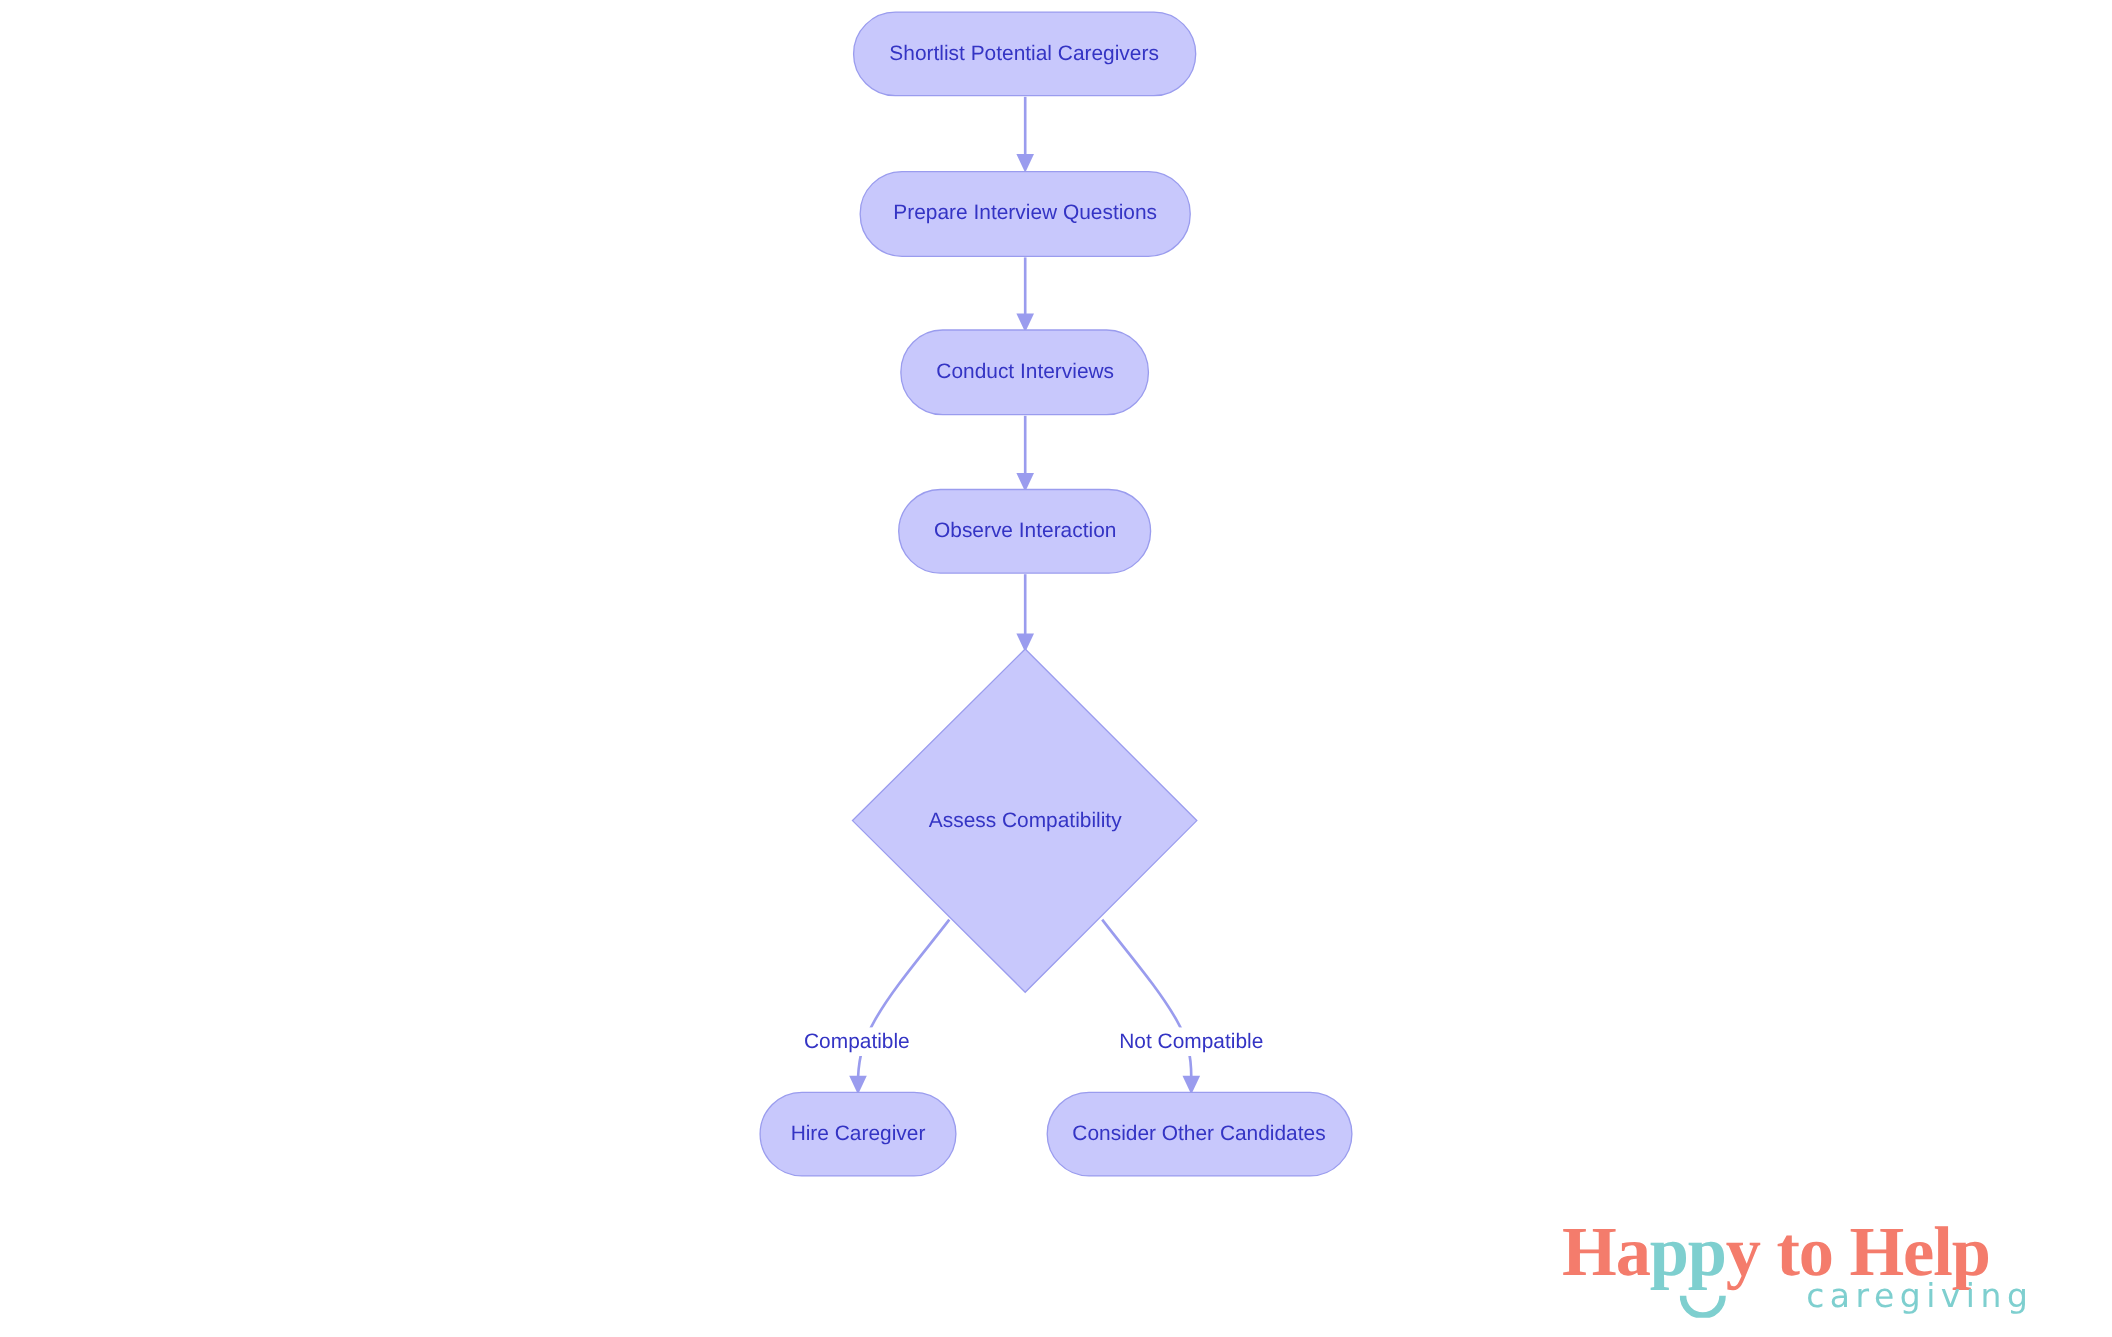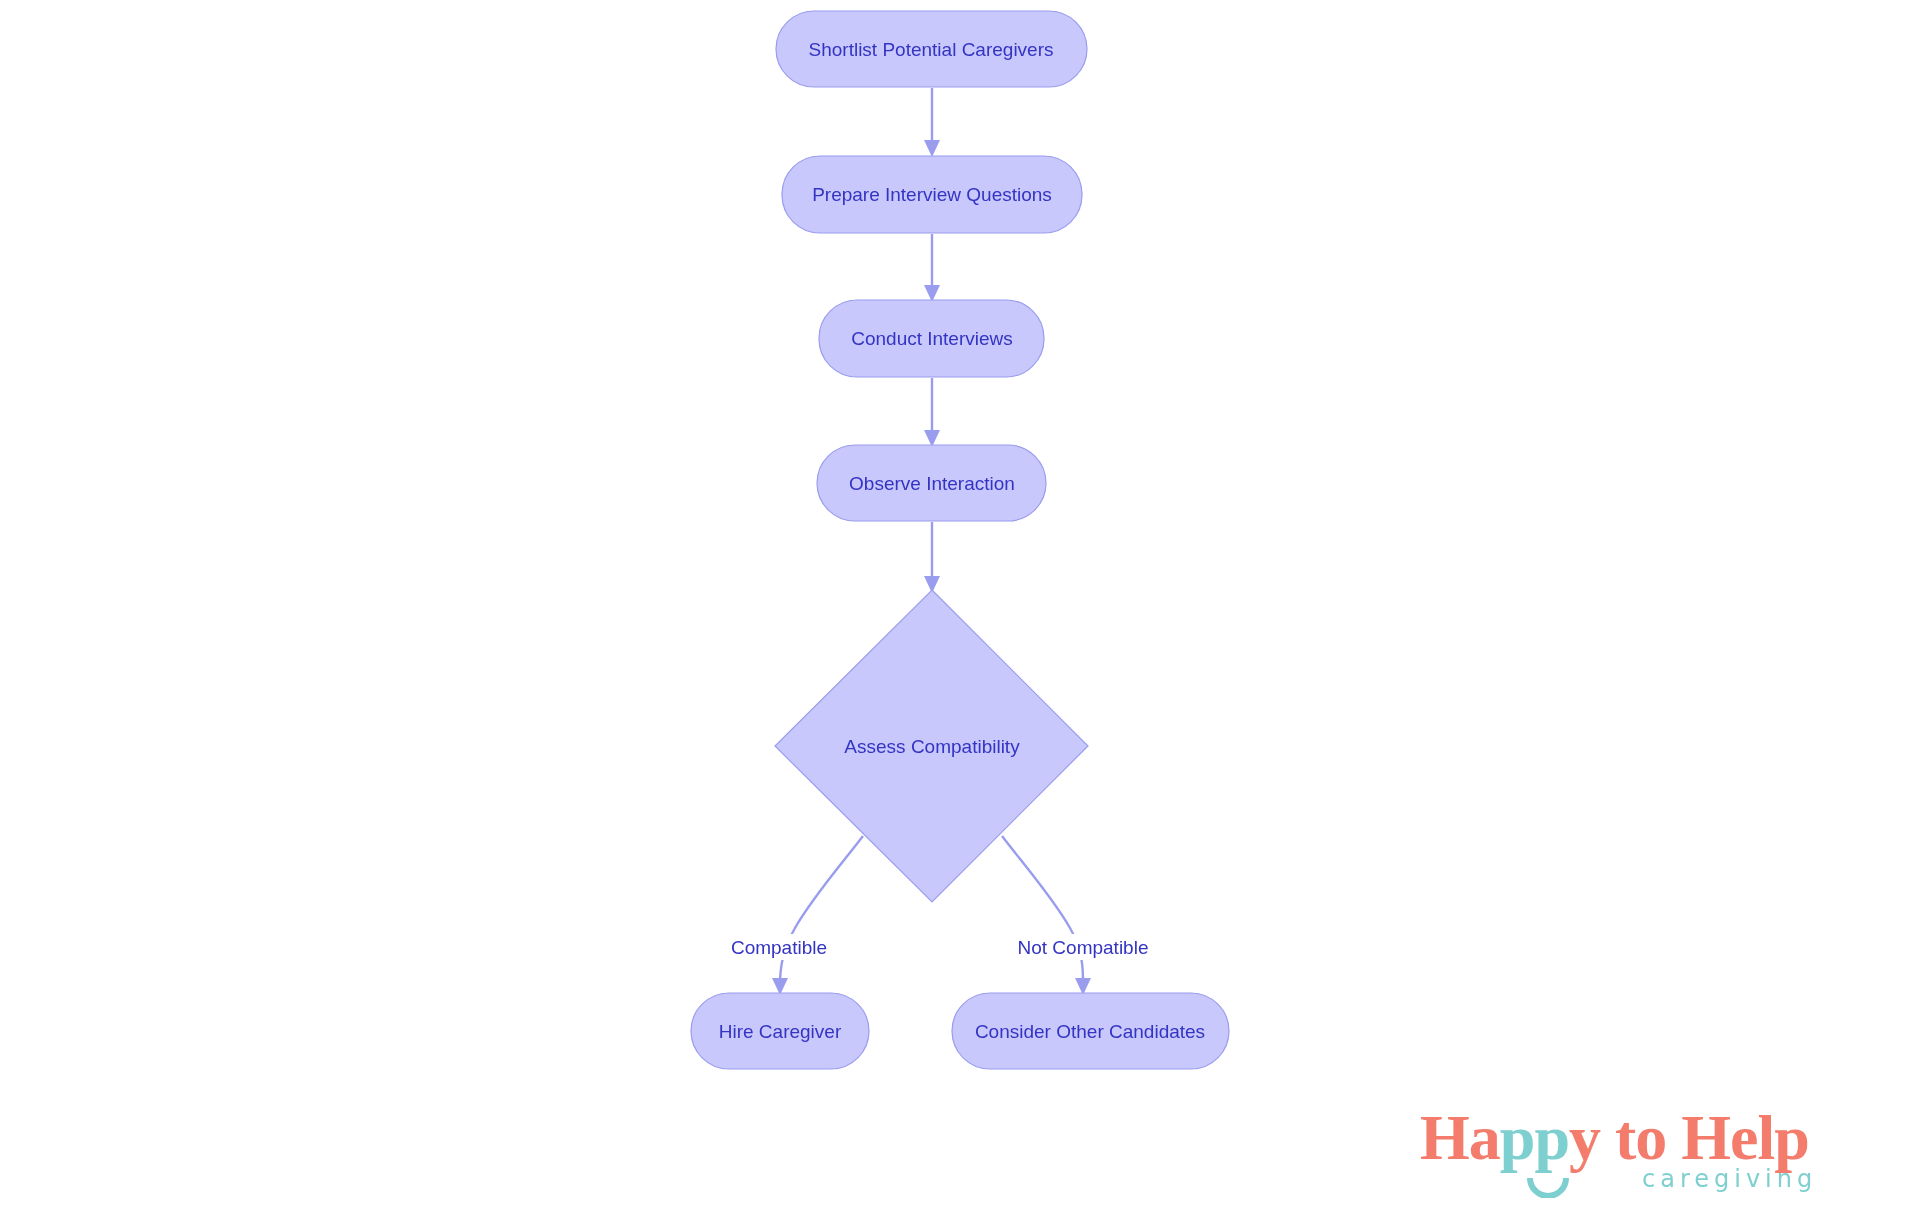--- a/index.html
+++ b/index.html
@@ -7,21 +7,21 @@
   #diagram { position: absolute; left: 0; top: 0; width: 1920px; height: 1215px; }
   .node-shape { fill: #c8c8fc; stroke: #9a9cee; stroke-width: 1.2; }
   .node-text { fill: #3434c4; font-family: "Liberation Sans", "DejaVu Sans", sans-serif; font-size: 19px; text-anchor: middle; dominant-baseline: central; }
   .edge { fill: none; stroke: #9a9cee; stroke-width: 2.4; }
   .arrowhead { fill: #9a9cee; }
   .edge-label-bg { fill: #ffffff; }
   .edge-label { fill: #3434c4; font-family: "Liberation Sans", "DejaVu Sans", sans-serif; font-size: 19px; text-anchor: middle; dominant-baseline: central; }
   .logo { position: absolute; left: 1420px; top: 1100px; width: 500px; height: 115px; }
   .logo-main { position: absolute; left: 0; top: 2px; font-family: Liberation Serif, serif; font-weight: bold; font-size: 64px; letter-spacing: -1px; line-height: 72px; white-space: nowrap; color: #f47c6c; text-align: center; }
   .logo-main .teal { color: #7ecfcf; }
-  .logo-sub { position: absolute; left: 222px; top: 62px; font-family: "DejaVu Sans", "Liberation Sans", sans-serif; font-size: 24px; letter-spacing: 5px; color: #7ecfcf; line-height: 34px; white-space: nowrap; }
+  .logo-sub { position: absolute; left: 222px; top: 62px; font-family: "DejaVu Sans", "Liberation Sans", sans-serif; font-size: 30px; letter-spacing: 5px; color: #7ecfcf; line-height: 34px; white-space: nowrap; }
   .logo-smile { position: absolute; left: 107px; top: 76px; width: 42px; height: 22px; }
 </style>
 </head>
 <body>
 
 <svg id="diagram" viewBox="0 0 1920 1215" xmlns="http://www.w3.org/2000/svg">
   <defs>
     <marker id="arrow" markerWidth="10" markerHeight="10" refX="5" refY="9" orient="auto" markerUnits="userSpaceOnUse"></marker>
   </defs>
 

